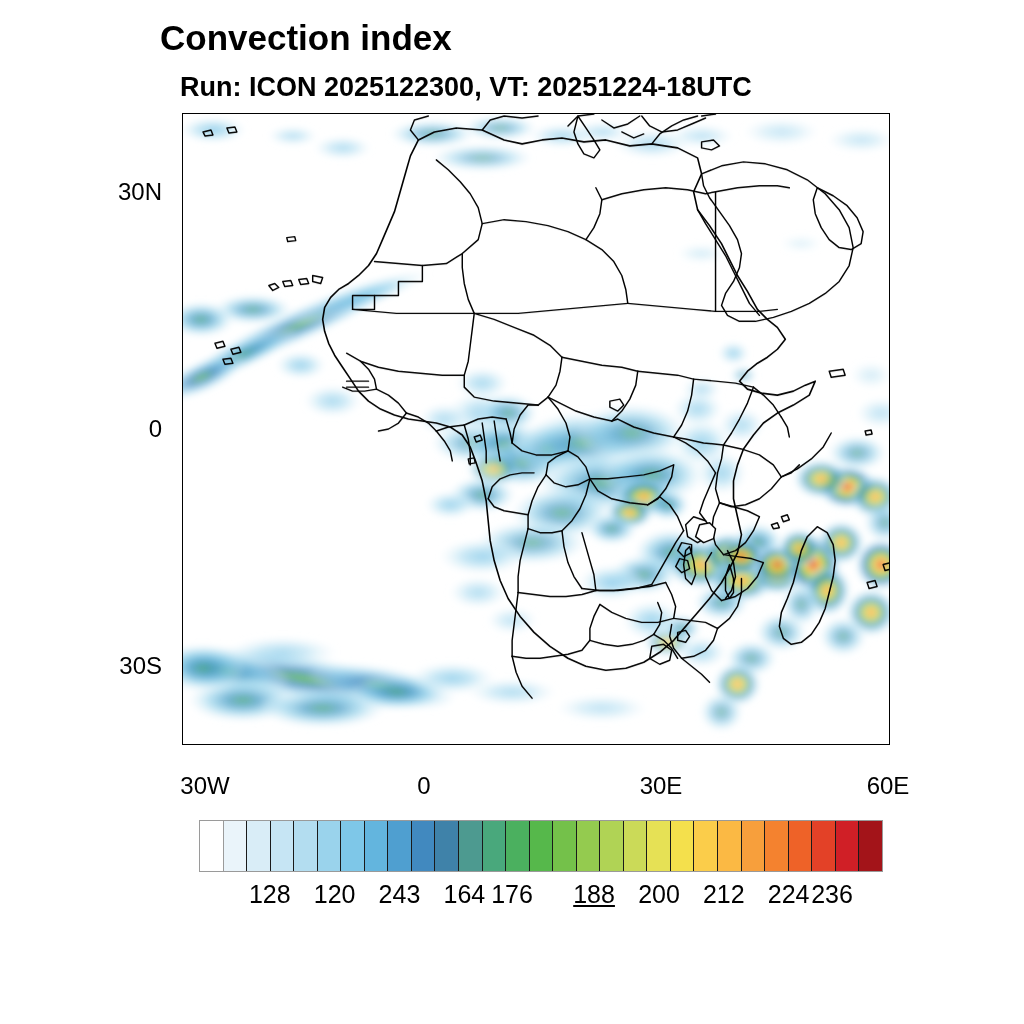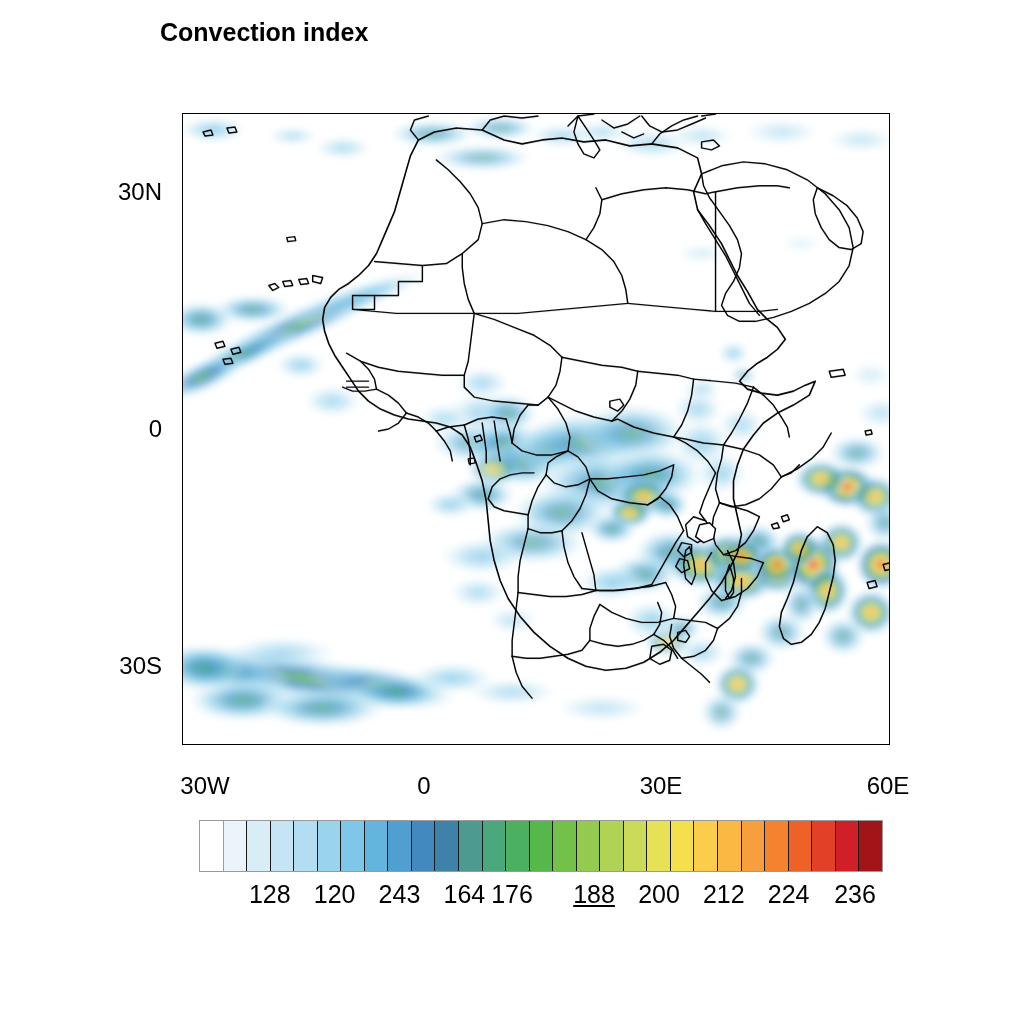--- a/index.html
+++ b/index.html
@@ -7,21 +7,21 @@
     width:1024px;height:1024px;background:#ffffff;
     font-family:"Liberation Sans",sans-serif;
     overflow:hidden;position:relative;
   }
   #root{position:absolute;inset:0;}
 
   .ttl{
     position:absolute;font-weight:bold;color:#000;
     white-space:nowrap;letter-spacing:0px;
   }
-  #title-main{left:160px;top:18px;font-size:25px;}
+  #title-main{left:160px;top:18px;font-size:35px;}
   #title-sub{left:180px;top:72px;font-size:27px;}
 
   
   #map-frame{
     position:absolute;left:182px;top:113px;width:708px;height:632px;
     border:1.6px solid #000;box-sizing:border-box;background:#fff;
     overflow:hidden;
   }
   #map-svg{position:absolute;left:0;top:0;width:100%;height:100%;display:block;}
 
@@ -45,20 +45,21 @@
     position:absolute;font-size:25px;color:#000;
     transform:translateX(-50%);white-space:nowrap;
   }
 </style>
 </head>
 <body>
 
 <div id="root">
 
   <div class="ttl" id="title-main">Convection index</div>
+  <div class="ttl" id="title-sub">Run: ICON 2025122300,  VT: 20251224-18UTC</div>
 
   <div id="map-frame">
     <svg id="map-svg" viewBox="0 0 708 632" preserveAspectRatio="none">
       <defs>
 
         <radialGradient id="gWeak" cx="50%" cy="50%" r="50%">
           <stop offset="0%" stop-color="#6fbfe4" stop-opacity="0.95"></stop>
           <stop offset="45%" stop-color="#9ed6ee" stop-opacity="0.8"></stop>
           <stop offset="75%" stop-color="#d2ecf7" stop-opacity="0.5"></stop>
           <stop offset="100%" stop-color="#eaf5fb" stop-opacity="0"></stop>
@@ -499,16 +500,16 @@
   <div id="cbar-labels">
       <div class="cb-lab" style="left: 70.7586px;">128</div>
       <div class="cb-lab" style="left: 135.621px;">120</div>
       <div class="cb-lab" style="left: 200.483px;">243</div>
       <div class="cb-lab" style="left: 265.345px;">164</div>
       <div class="cb-lab" style="left: 313px;">176</div>
       <div class="cb-lab" style="left: 395.069px; text-decoration: underline;">188</div>
       <div class="cb-lab" style="left: 460px;">200</div>
       <div class="cb-lab" style="left: 524.793px;">212</div>
       <div class="cb-lab" style="left: 589.655px;">224</div>
-      <div class="cb-lab" style="left: 656px;">236</div>
+      <div class="cb-lab" style="left: 633px;">236</div>
     </div>
 
 </div>
 
 </body></html>

